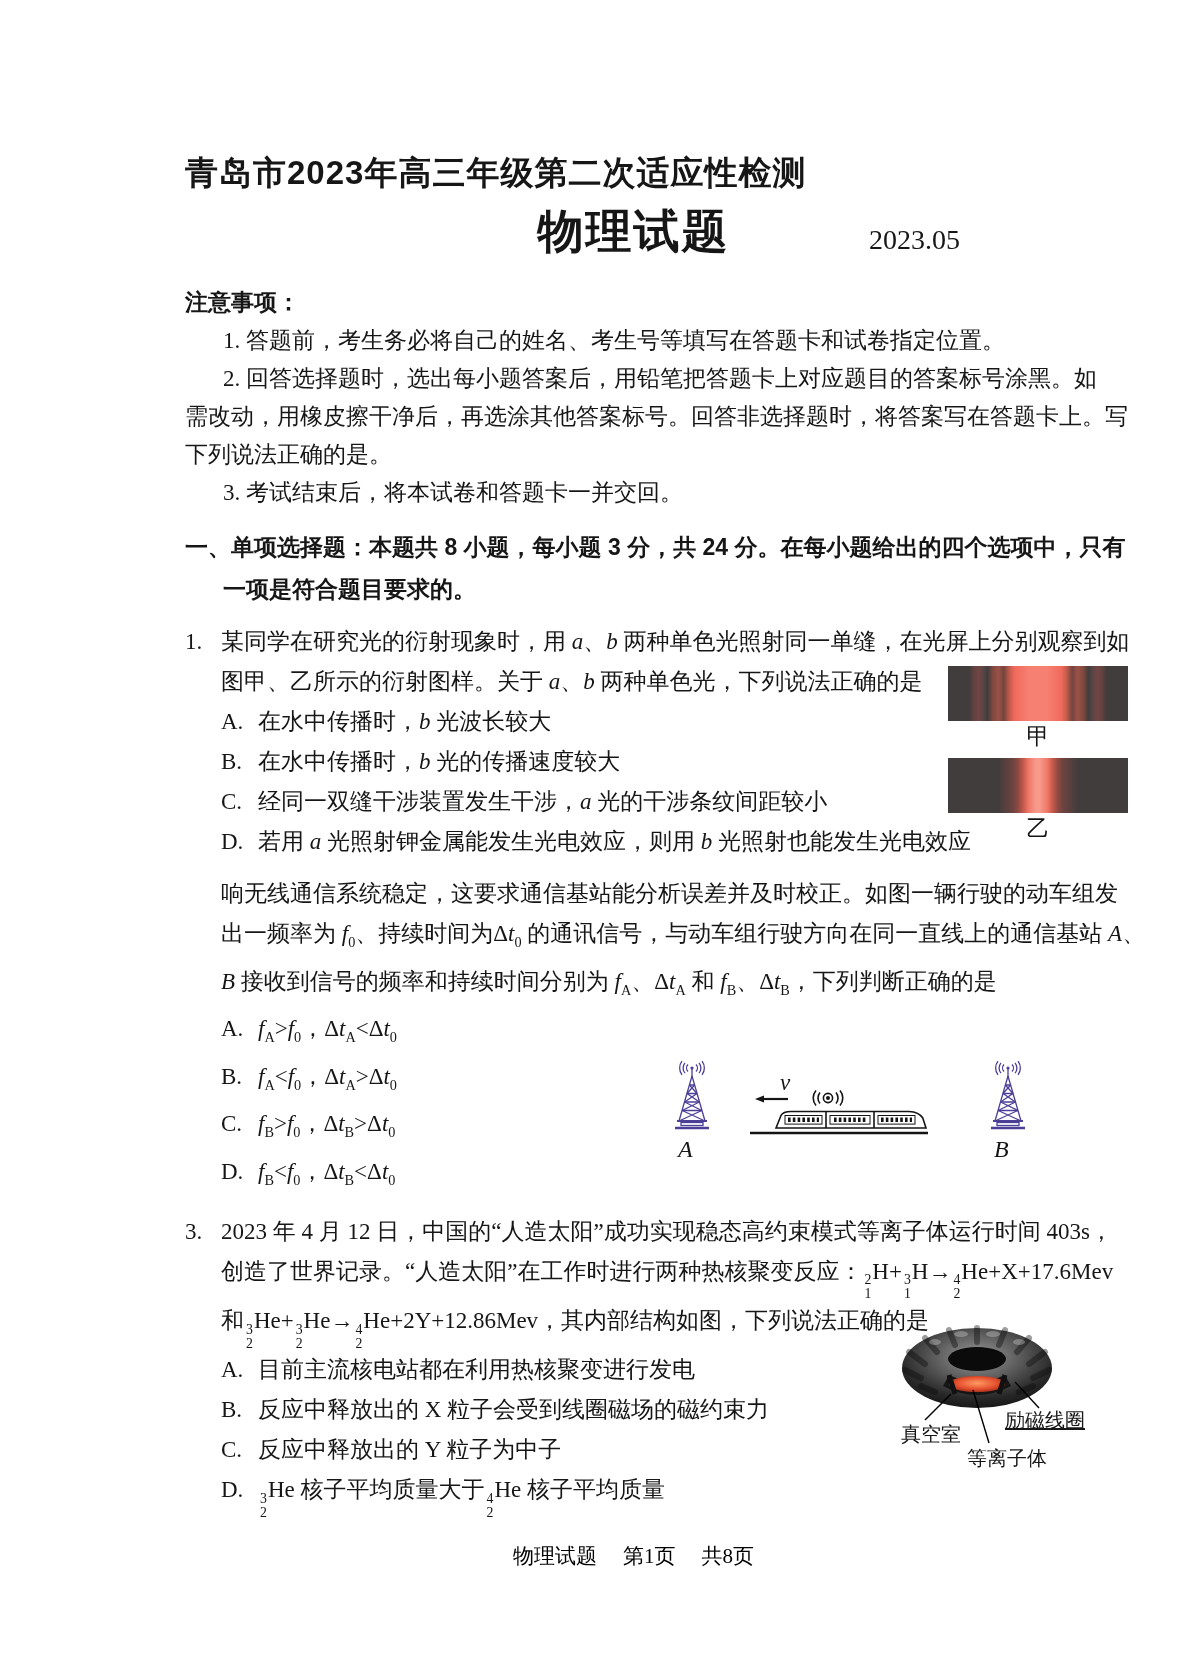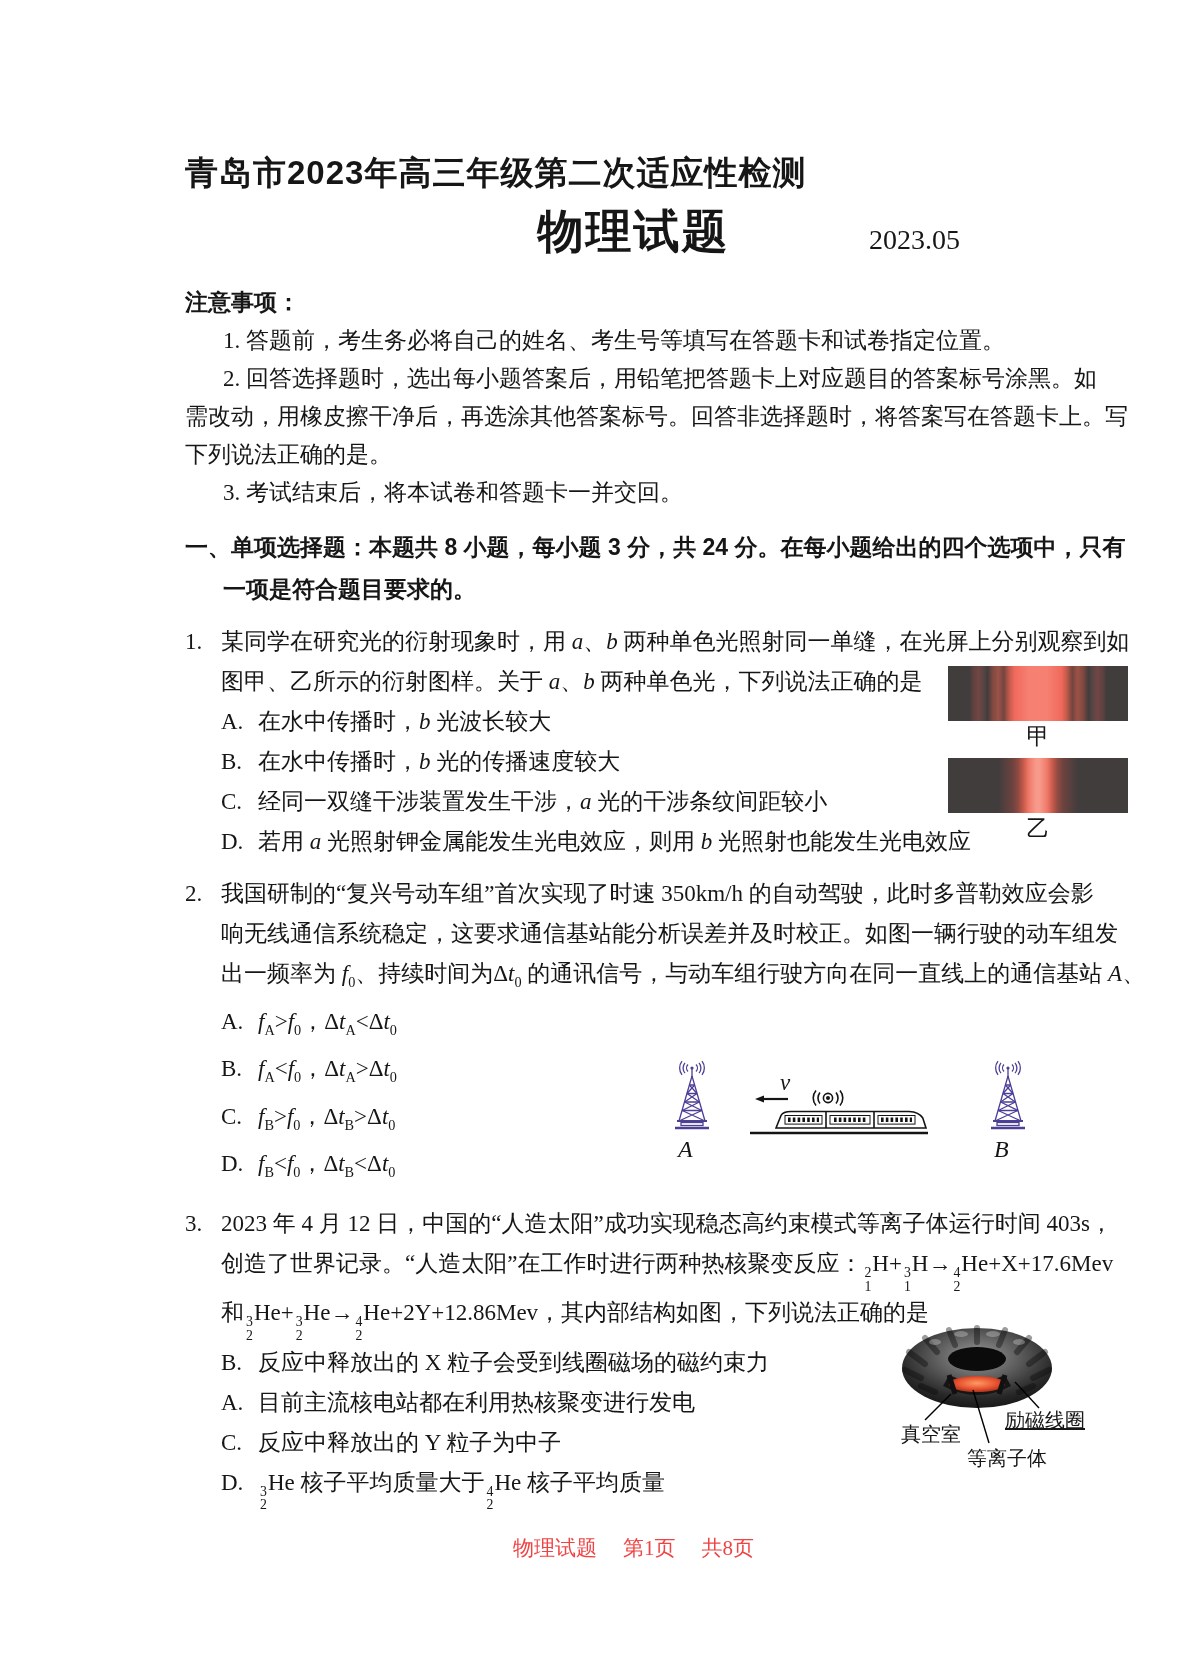--- a/index.html
+++ b/index.html
@@ -23,21 +23,21 @@
   .question{margin-top:12px;}
   .line{margin:0;line-height:40px;white-space:nowrap;}
   .qnum{display:inline-block;width:36px;}
   .line.cont{padding-left:36px;}
   .option{margin:0;line-height:40px;padding-left:36px;white-space:nowrap;}
   .olabel{display:inline-block;min-width:37px;}
   i{font-style:italic;}
   sub{font-size:0.62em;}
   .nuc{display:inline-flex;flex-direction:column;text-align:center;font-size:0.60em;
        line-height:1;vertical-align:-0.42em;margin:0 1px 0 2px;}
-  .footer{margin:22px 0 0;text-align:center;font-size:21px;color:#ef4444;}
+  .footer{margin:22px 0 0;text-align:center;font-size:21px;color:#000000;}
   .footer span{margin:0 13px;}
   .fig{position:absolute;}
   
   .fig1{left:948px;top:666px;width:180px;}
   .diff{width:180px;height:55px;}
   .jia{background:linear-gradient(90deg,
     #423d3d 0%,#423d3d 12%,#5f413f 14%,#714644 17%,#554444 20%,#423d3d 22%,
     #82493f 25%,#9b5248 28%,#74443f 31%,#c05a4b 34%,
     #f06a5c 37%,#f68072 45%,#f68072 55%,#f06a5c 63%,
     #c05a4b 66%,#74443f 69%,#9b5248 72%,#82493f 75%,
@@ -89,23 +89,23 @@
     <div class="question">
       <p class="line"><span class="qnum">1.</span><span>某同学在研究光的衍射现象时，用 <i>a</i>、<i>b</i> 两种单色光照射同一单缝，在光屏上分别观察到如</span></p>
       <p class="line cont">图甲、乙所示的衍射图样。关于 <i>a</i>、<i>b</i> 两种单色光，下列说法正确的是</p>
       <div class="option"><span class="olabel">A.</span><span>在水中传播时，<i>b</i> 光波长较大</span></div>
       <div class="option"><span class="olabel">B.</span><span>在水中传播时，<i>b</i> 光的传播速度较大</span></div>
       <div class="option"><span class="olabel">C.</span><span>经同一双缝干涉装置发生干涉，<i>a</i> 光的干涉条纹间距较小</span></div>
       <div class="option"><span class="olabel">D.</span><span>若用 <i>a</i> 光照射钾金属能发生光电效应，则用 <i>b</i> 光照射也能发生光电效应</span></div>
     </div>
 
     <div class="question">
-      <p class="line"><span class="qnum">2.</span><span>我国研制的“复兴号动车组”首次实现了时速 350km/h 的自动驾驶，此时多普勒效应会影</span></p>
       <p class="line cont">响无线通信系统稳定，这要求通信基站能分析误差并及时校正。如图一辆行驶的动车组发</p>
       <p class="line cont">出一频率为 <i>f</i><sub>0</sub>、持续时间为Δ<i>t</i><sub>0</sub> 的通讯信号，与动车组行驶方向在同一直线上的通信基站 <i>A</i>、</p>
+      <p class="line cont"><i>B</i> 接收到信号的频率和持续时间分别为 <i>f</i><sub>A</sub>、Δ<i>t</i><sub>A</sub> 和 <i>f</i><sub>B</sub>、Δ<i>t</i><sub>B</sub>，下列判断正确的是</p>
       <div class="option"><span class="olabel">A.</span><span><i>f</i><sub>A</sub>&gt;<i>f</i><sub>0</sub>，Δ<i>t</i><sub>A</sub>&lt;Δ<i>t</i><sub>0</sub></span></div>
       <div class="option"><span class="olabel">B.</span><span><i>f</i><sub>A</sub>&lt;<i>f</i><sub>0</sub>，Δ<i>t</i><sub>A</sub>&gt;Δ<i>t</i><sub>0</sub></span></div>
       <div class="option"><span class="olabel">C.</span><span><i>f</i><sub>B</sub>&gt;<i>f</i><sub>0</sub>，Δ<i>t</i><sub>B</sub>&gt;Δ<i>t</i><sub>0</sub></span></div>
       <div class="option"><span class="olabel">D.</span><span><i>f</i><sub>B</sub>&lt;<i>f</i><sub>0</sub>，Δ<i>t</i><sub>B</sub>&lt;Δ<i>t</i><sub>0</sub></span></div>
     </div>
 
     <div class="question">
       <p class="line"><span class="qnum">3.</span><span>2023 年 4 月 12 日，中国的“人造太阳”成功实现稳态高约束模式等离子体运行时间 403s，</span></p>
       <p class="line cont">创造了世界记录。“人造太阳”在工作时进行两种热核聚变反应：<span class="nuc">
             <span>2</span>
@@ -120,22 +120,22 @@
       <p class="line cont">和<span class="nuc">
             <span>3</span>
             <span>2</span>
           </span>He+<span class="nuc">
             <span>3</span>
             <span>2</span>
           </span>He→<span class="nuc">
             <span>4</span>
             <span>2</span>
           </span>He+2Y+12.86Mev，其内部结构如图，下列说法正确的是</p>
+      <div class="option"><span class="olabel">A.</span><span>目前主流核电站都在利用热核聚变进行发电</span></div>
       <div class="option"><span class="olabel">B.</span><span>反应中释放出的 X 粒子会受到线圈磁场的磁约束力</span></div>
-      <div class="option"><span class="olabel">A.</span><span>目前主流核电站都在利用热核聚变进行发电</span></div>
       <div class="option"><span class="olabel">C.</span><span>反应中释放出的 Y 粒子为中子</span></div>
       <div class="option"><span class="olabel">D.</span><span><span class="nuc">
               <span>3</span>
               <span>2</span>
             </span>He 核子平均质量大于<span class="nuc">
               <span>4</span>
               <span>2</span>
             </span>He 核子平均质量</span></div>
     </div>
 

